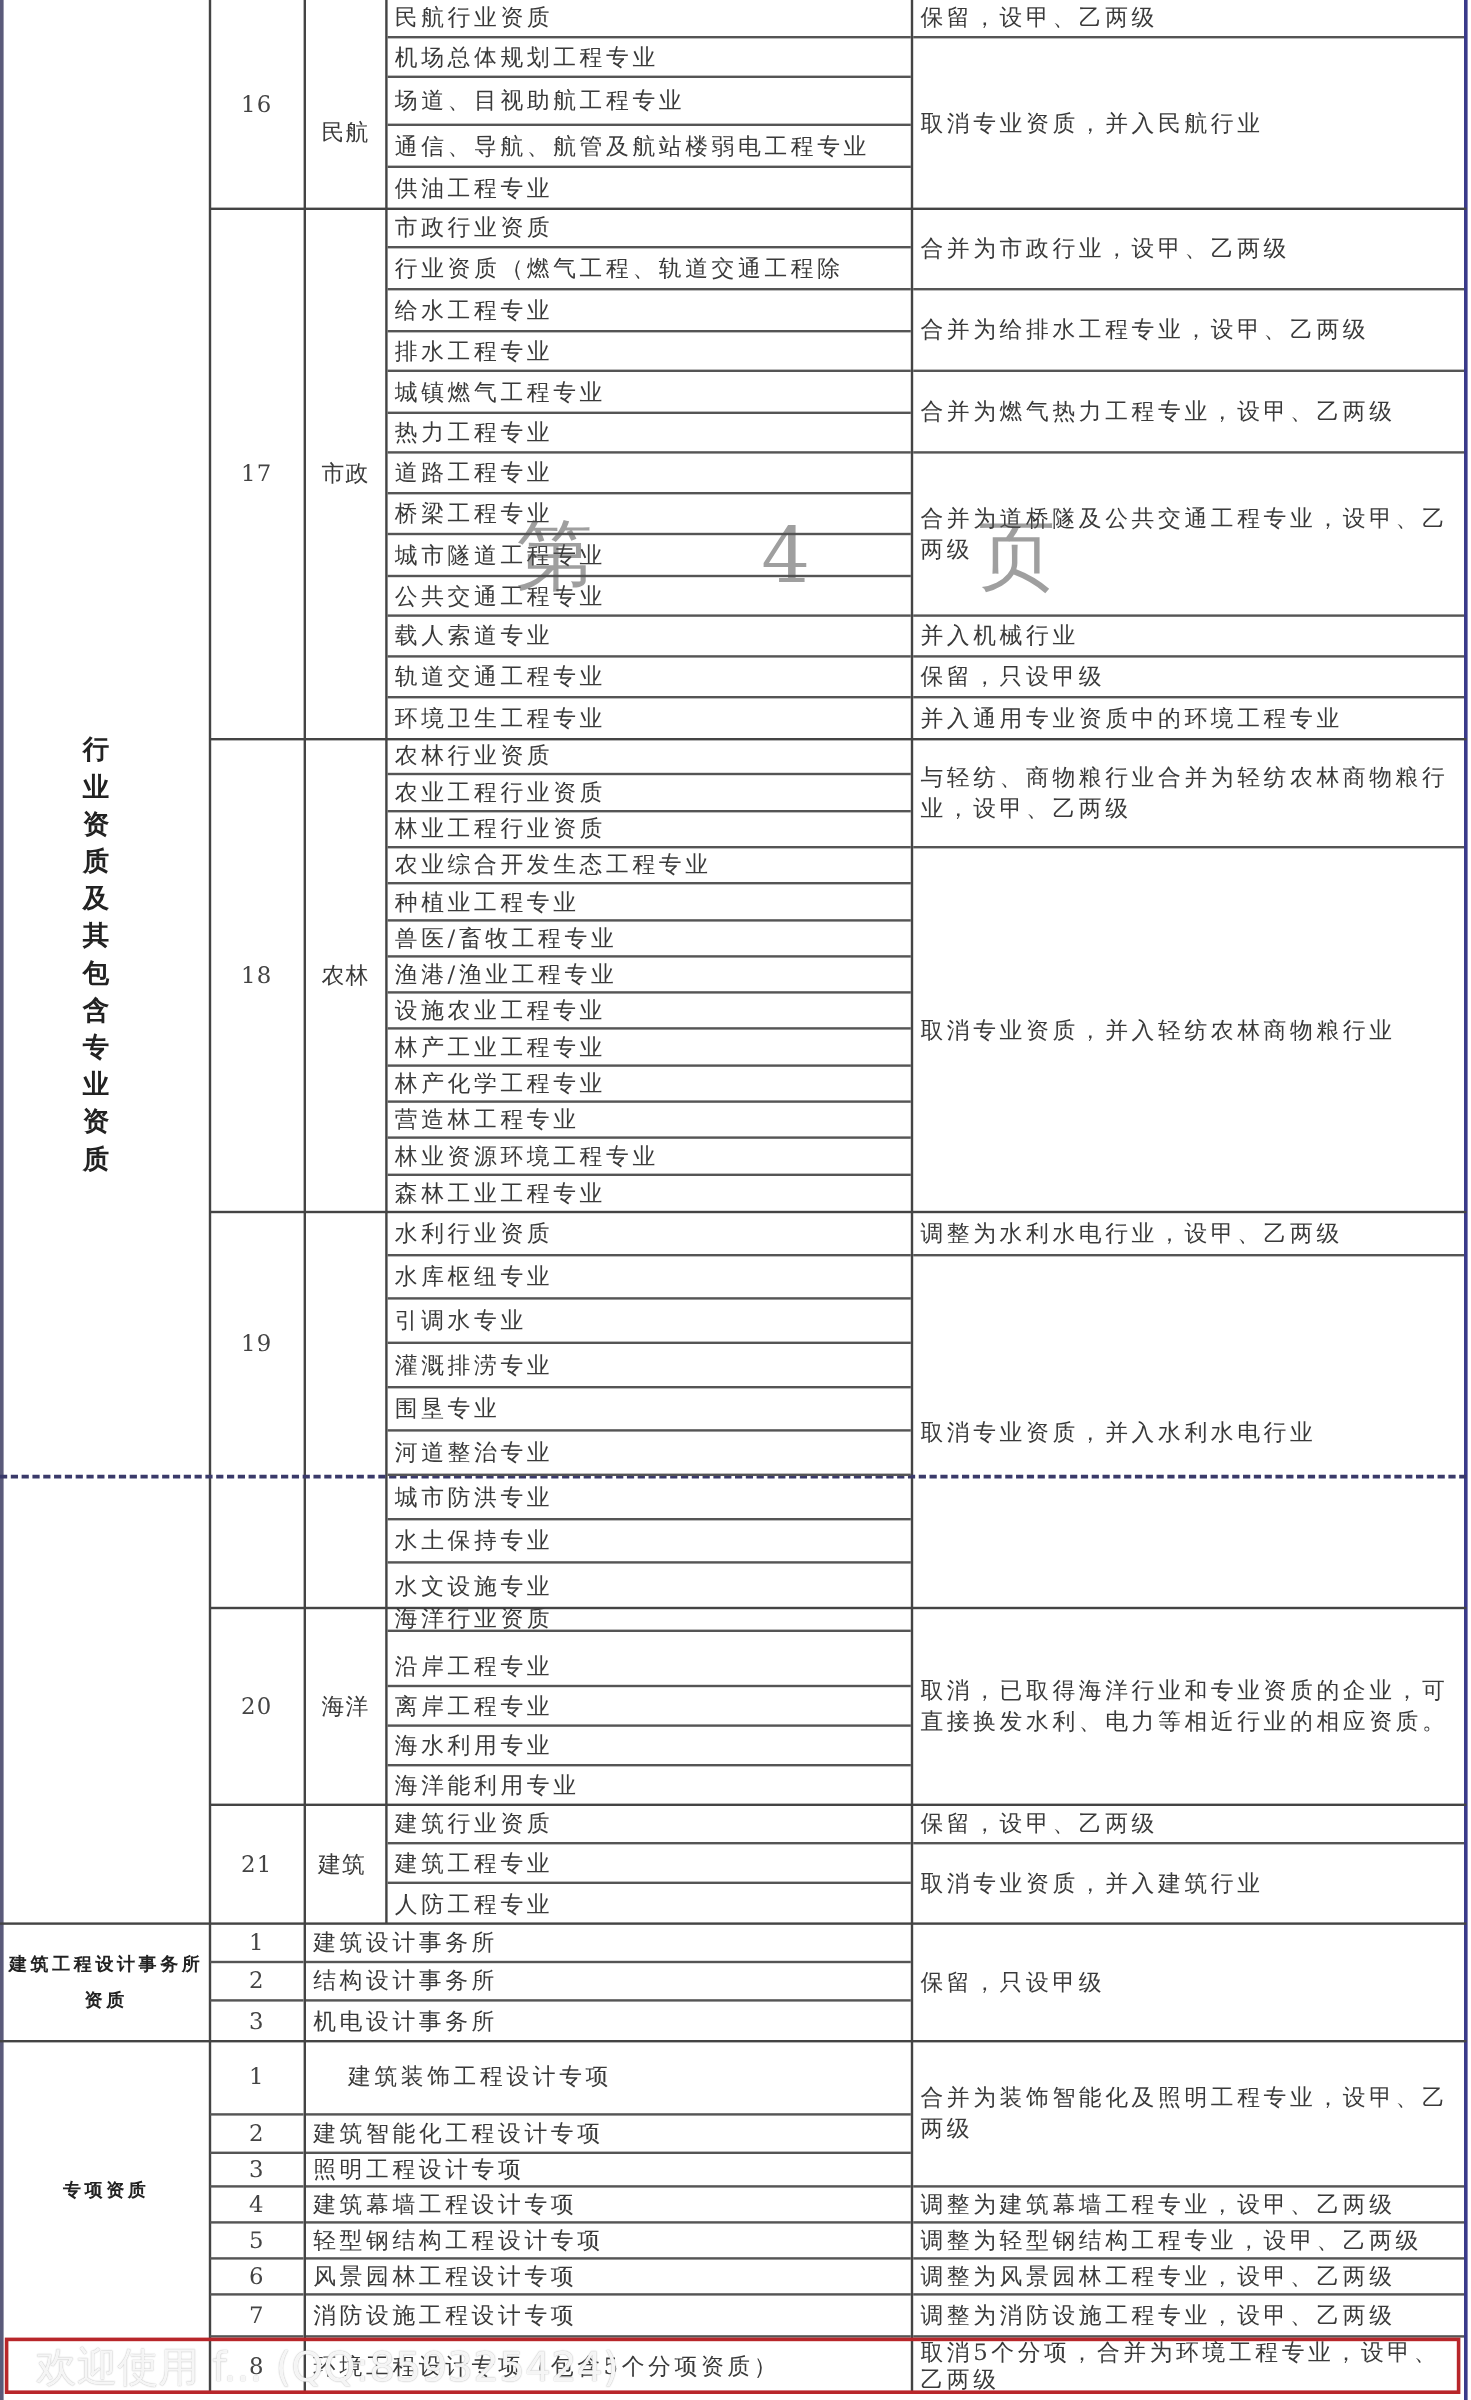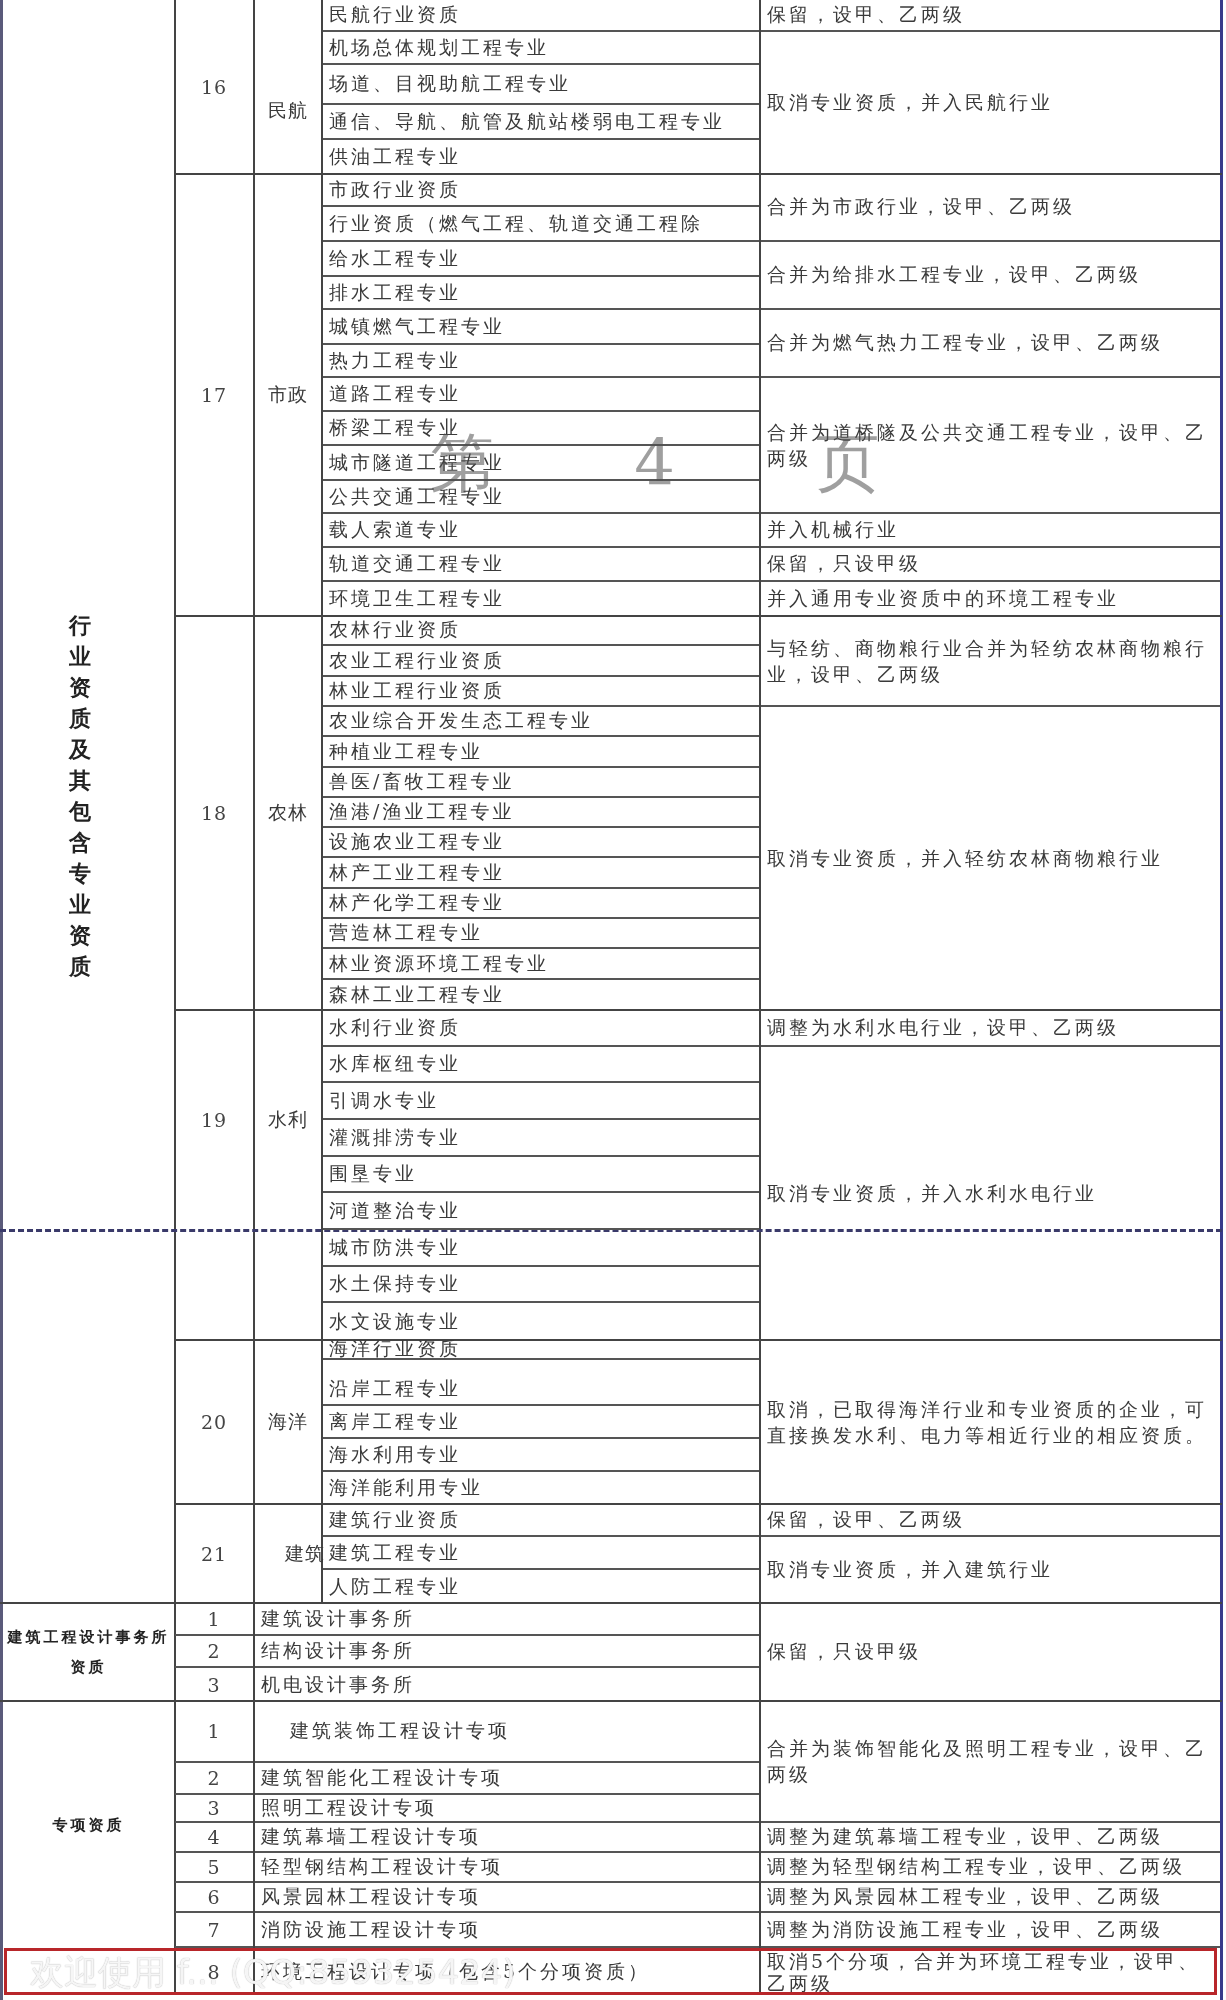--- a/index.html
+++ b/index.html
@@ -59,25 +59,24 @@
 
   <div class="dashed"></div>
 
   <div class="cell center num" style="left:175px;top:0;width:78px;height:174px;border:none;">16</div>
   <div class="cell center" style="left:255px;top:0;width:66px;height:174px;border:none;margin-top:24px;">民航</div>
   <div class="cell center num" style="left:175px;top:174px;width:78px;height:442px;border:none;">17</div>
   <div class="cell center" style="left:255px;top:174px;width:66px;height:442px;border:none;">市政</div>
   <div class="cell center num" style="left:175px;top:616px;width:78px;height:394px;border:none;">18</div>
   <div class="cell center" style="left:255px;top:616px;width:66px;height:394px;border:none;">农林</div>
   <div class="cell center num" style="left:175px;top:1010px;width:78px;height:220px;border:none;">19</div>
-  <div class="cell center" style="left:255px;top:1010px;width:66px;height:220px;border:none;">水利</div>
   <div class="cell center num" style="left:175px;top:1340px;width:78px;height:164px;border:none;">20</div>
   <div class="cell center" style="left:255px;top:1340px;width:66px;height:164px;border:none;">海洋</div>
   <div class="cell center num" style="left:175px;top:1504px;width:78px;height:99px;border:none;">21</div>
-  <div class="cell center" style="left:272px;top:1504px;width:66px;height:99px;border:none;">建筑</div>
+  <div class="cell center" style="left:252px;top:1504px;width:66px;height:99px;border:none;">建筑</div>
 
   <div id="items">
       <div class="cell left" style="left: 323px; top: 0px; width: 436px; height: 32px;">民航行业资质</div>
       <div class="cell left" style="left: 323px; top: 32px; width: 436px; height: 33px;">机场总体规划工程专业</div>
       <div class="cell left" style="left: 323px; top: 65px; width: 436px; height: 40px;">场道、目视助航工程专业</div>
       <div class="cell left" style="left: 323px; top: 105px; width: 436px; height: 35px;">通信、导航、航管及航站楼弱电工程专业</div>
       <div class="cell left" style="left: 323px; top: 140px; width: 436px; height: 34px; border: none;">供油工程专业</div>
       <div class="cell left" style="left: 323px; top: 174px; width: 436px; height: 33px;">市政行业资质</div>
       <div class="cell left" style="left: 323px; top: 207px; width: 436px; height: 35px;">行业资质（燃气工程、轨道交通工程除</div>
       <div class="cell left" style="left: 323px; top: 242px; width: 436px; height: 35px;">给水工程专业</div>

